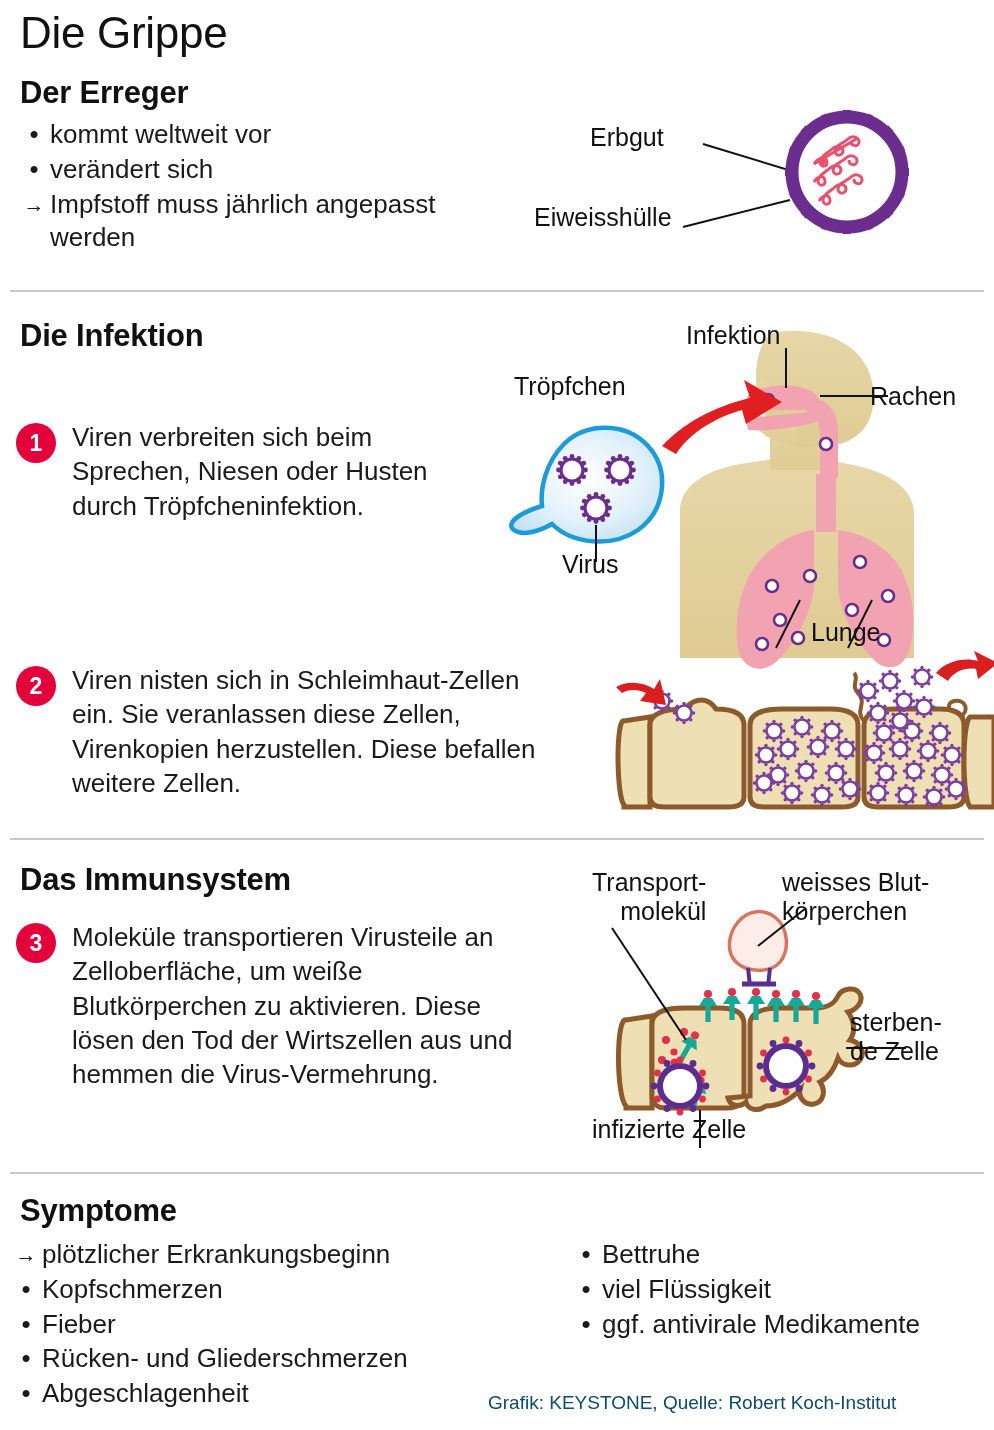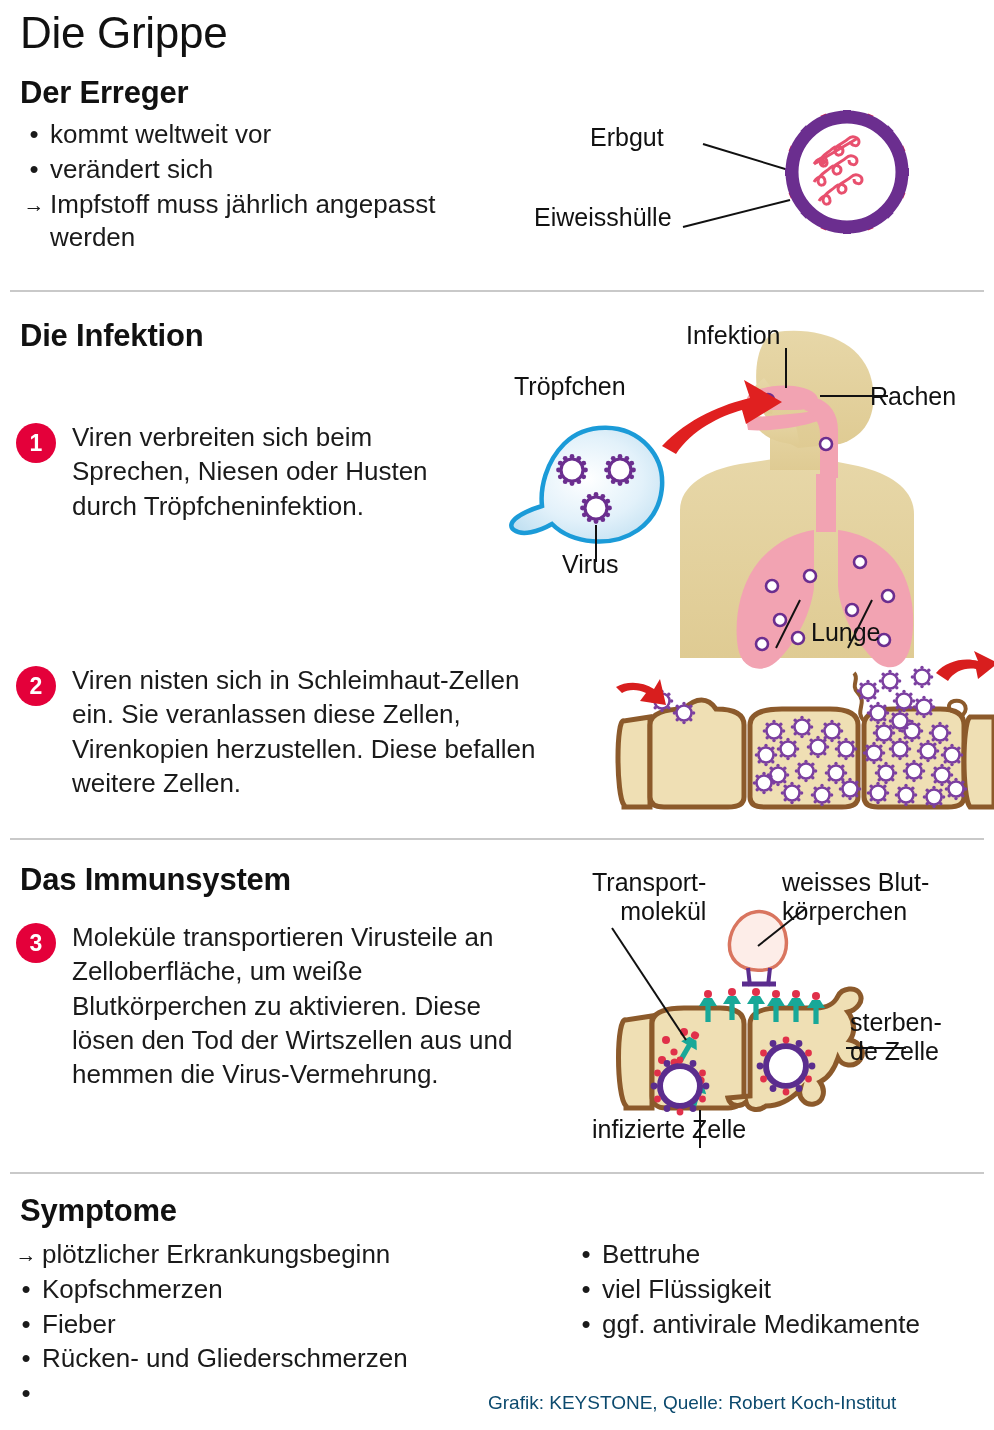--- a/index.html
+++ b/index.html
@@ -622,20 +622,21 @@
     <li>
       <span class="bl">•</span>
       <span>Fieber</span>
     </li>
     <li>
       <span class="bl">•</span>
       <span>Rücken- und Gliederschmerzen</span>
     </li>
     <li>
       <span class="bl">•</span>
+      <span>Abgeschlagenheit</span>
     </li>
   </ul>
 
 
   <ul class="bullets" style="position:absolute;left:572px;top:1238px;width:400px;">
     <li>
       <span class="bl">•</span>
       <span>Bettruhe</span>
     </li>
     <li>

